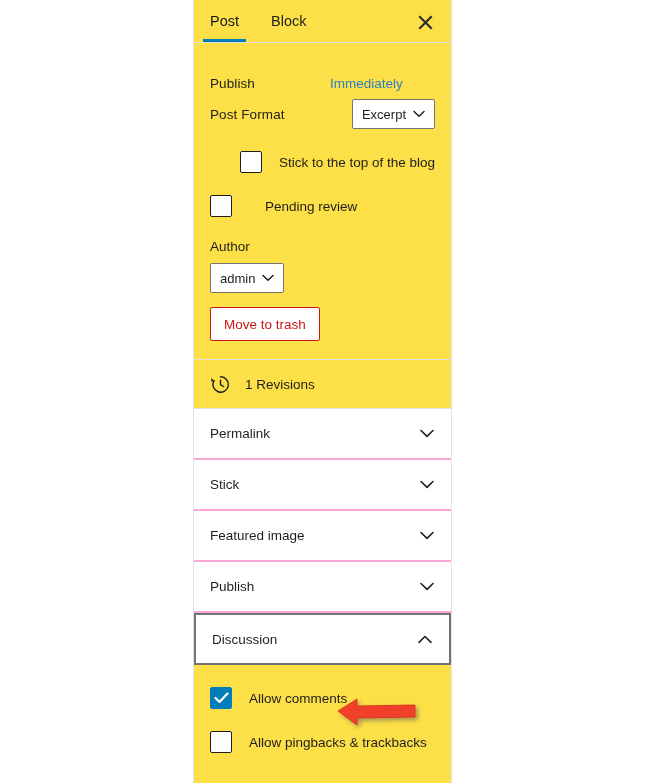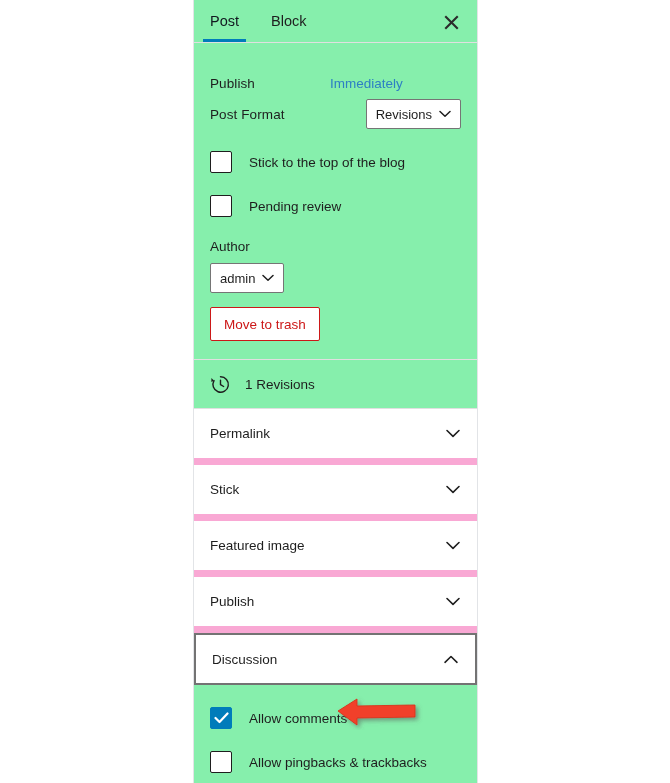--- a/index.html
+++ b/index.html
@@ -20,23 +20,23 @@
     width: 670px;
     height: 783px;
     background: #ffffff;
   }
 
   
   .sidebar {
     position: absolute;
     left: 193px;
     top: 0;
-    width: 285px;
+    width: 259px;
     height: 783px;
-    background: #86efac;
+    background: #fde047;
     border-left: 1px solid #e2e4e7;
     border-right: 1px solid #e2e4e7;
     box-sizing: border-box;
     overflow: hidden;
   }
 
   
   .tabbar {
     position: relative;
     height: 43px;
@@ -216,21 +216,21 @@
     cursor: pointer;
   }
   .revisions-label {
     margin-left: 14px;
     font-size: 13.5px;
     color: #1e1e1e;
   }
 
   
   .panel {
-    border-bottom: 7px solid #f9a8d4;
+    border-bottom: 2px solid #f9a8d4;
   }
   .panel-header {
     display: flex;
     align-items: center;
     justify-content: space-between;
     height: 49px;
     padding: 0 16px;
     cursor: pointer;
     background: #fff;
     box-sizing: border-box;
@@ -285,35 +285,35 @@
     </div>
 
     <div class="publish-row">
       <span class="field-label">Publish</span>
       <span class="link-blue">Immediately</span>
     </div>
 
     <div class="format-row">
       <span class="field-label">Post Format</span>
       <span class="select-box">
-        <span>Revisions</span>
+        <span>Excerpt</span>
         <svg width="12" height="8" viewBox="0 0 12 8">
           <path d="M1 1.5 L6 6.2 L11 1.5" stroke="#1e1e1e" stroke-width="1.5" fill="none" stroke-linecap="round" stroke-linejoin="round"></path>
         </svg>
       </span>
     </div>
 
-    <div class="check-row" style="margin-top:5px;">
+    <div class="check-row" style="margin-top:5px;justify-content:flex-end;">
       <span class="checkbox">
         
       </span>
       <span class="check-label">Stick to the top of the blog</span>
     </div>
 
-    <div class="check-row" style="margin-top:4px;">
+    <div class="check-row" style="margin-top:4px;gap:16px;">
       <span class="checkbox">
         
       </span>
       <span class="check-label">Pending review</span>
     </div>
 
     <div class="author-label">Author</div>
     <div class="author-select-wrap">
       <span class="select-box">
         <span>admin</span>

